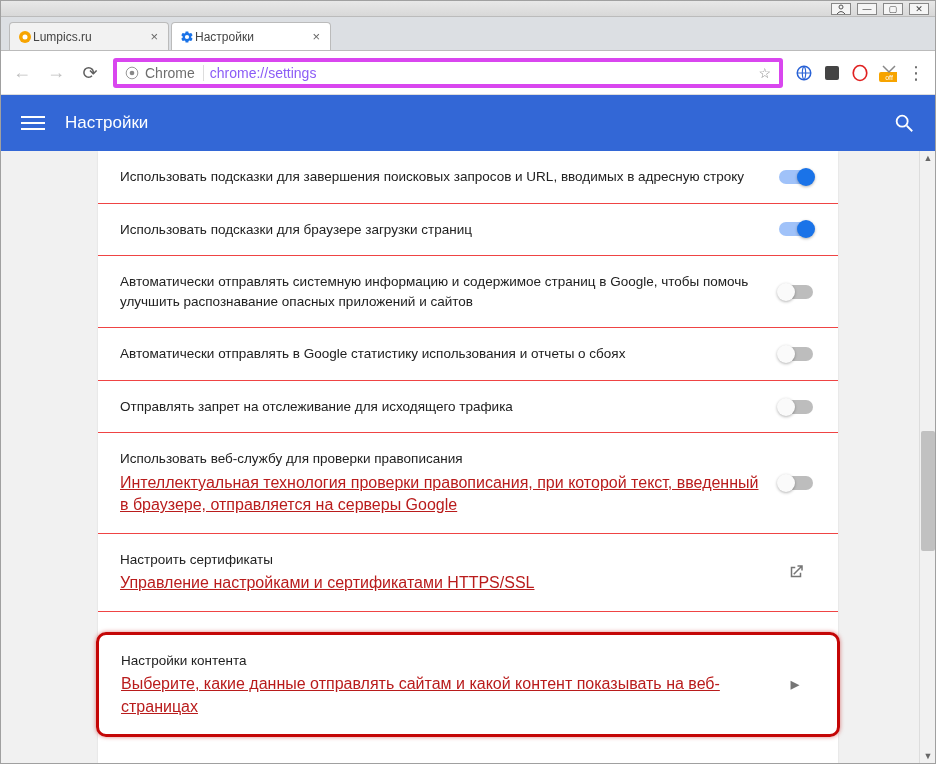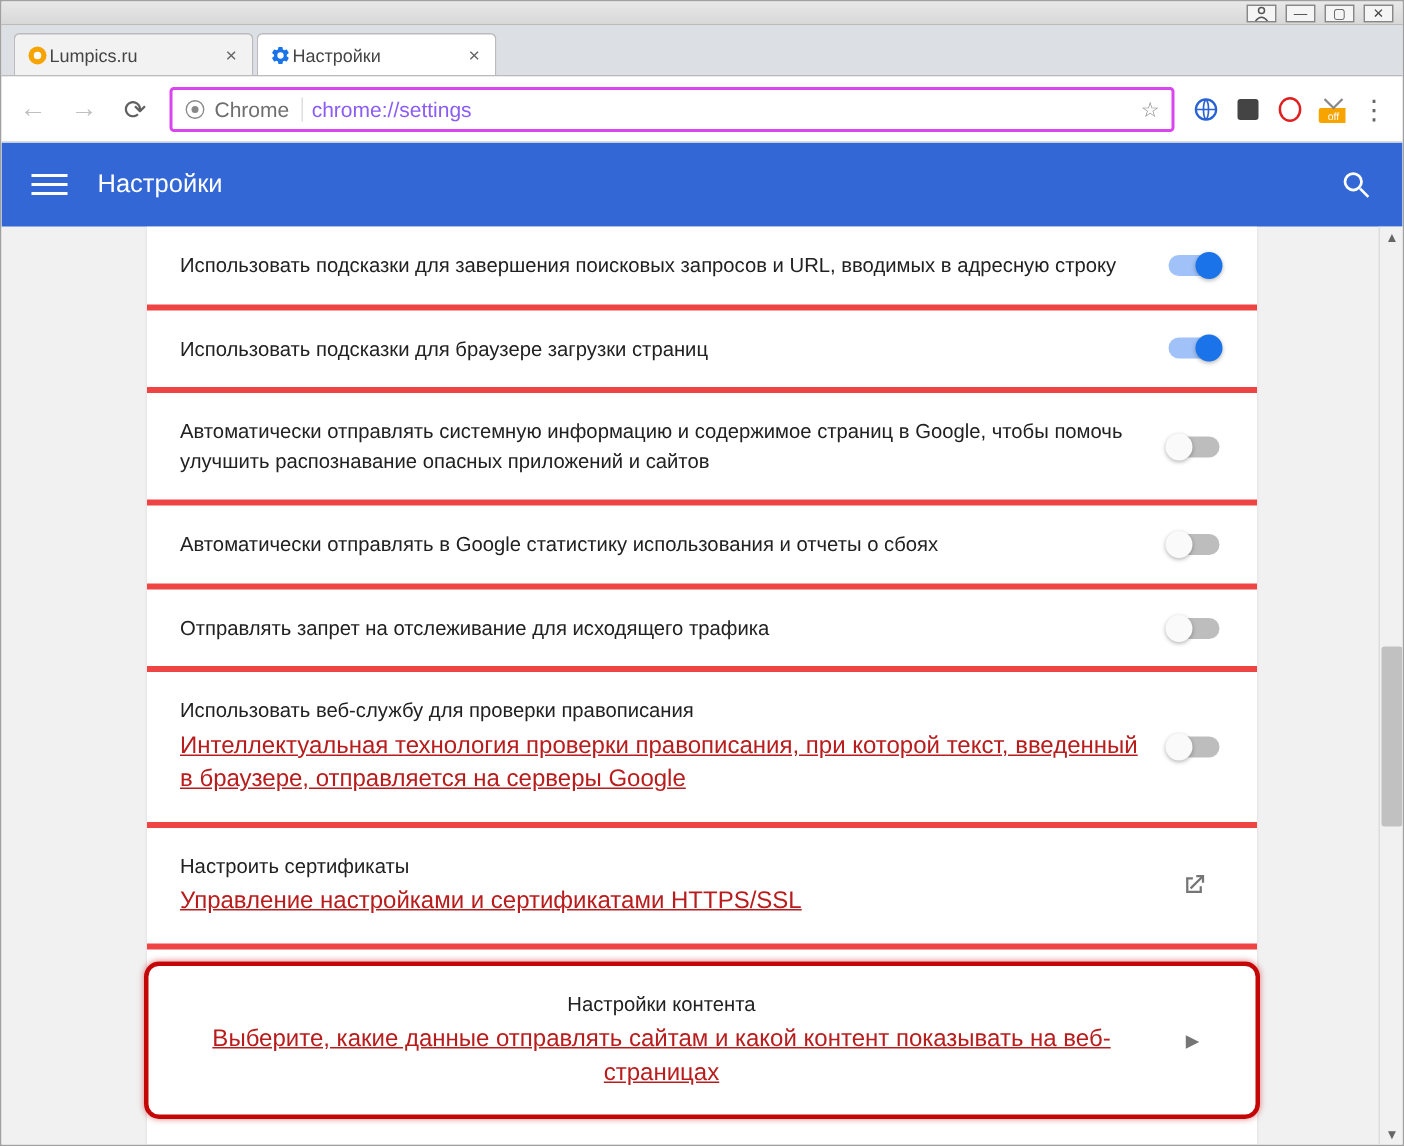--- a/index.html
+++ b/index.html
@@ -12,53 +12,53 @@
 
 .tabstrip { height: 34px; background: #dcdfe3; display: flex; align-items: flex-end; padding: 0 8px; gap: 2px; border-bottom: 1px solid #bbb; }
 .tab { height: 28px; background: #f2f2f2; border: 1px solid #bbb; border-bottom: none; border-top-left-radius: 4px; border-top-right-radius: 4px; display: flex; align-items: center; padding: 0 10px 0 8px; gap: 1px; min-width: 160px; font-size: 12px; color: #444; position: relative; }
 .tab.active { background: #fff; }
 .tab-close { font-size: 13px; color: #666; margin-left: auto; }
 .tab-icon { width: 14px; height: 14px; display: inline-flex; align-items: center; justify-content: center; }
 
 .addrbar { height: 44px; background: #fff; border-bottom: 1px solid #ddd; display: flex; align-items: center; padding: 0 10px; gap: 12px; }
 .nav-btn { width: 22px; height: 22px; display: flex; align-items: center; justify-content: center; color: #606060; font-size: 18px; }
 .nav-btn.disabled { color: #c0c0c0; }
-.urlbox { flex: 1; height: 30px; border: 2px solid #d946ef; border-radius: 3px; display: flex; align-items: center; padding: 0 8px; gap: 6px; font-size: 14px; color: #555; }
+.urlbox { flex: 1; height: 30px; border: 4px solid #d946ef; border-radius: 3px; display: flex; align-items: center; padding: 0 8px; gap: 6px; font-size: 14px; color: #555; }
 .url-prefix { color: #6e6e6e; border-right: 1px solid #ddd; padding-right: 8px; }
 .url-text { color: #8b5cf6; flex: 1; }
 .ext-icons { display: flex; gap: 10px; align-items: center; }
 .ext-ic { width: 18px; height: 18px; display: inline-flex; align-items: center; justify-content: center; }
 
 .content { flex: 1; display: flex; flex-direction: column; background: #f1f1f1; position: relative; overflow: hidden; }
 .blue-header { height: 56px; background: #3367d6; color: #fff; display: flex; align-items: center; padding: 0 20px; }
 .hamb { width: 24px; height: 24px; margin-right: 20px; display: flex; flex-direction: column; justify-content: center; gap: 4px; }
 .hamb div { height: 2px; background: #fff; }
 .hdr-title { font-size: 17px; font-weight: 500; }
 .hdr-search { margin-left: auto; width: 22px; height: 22px; }
 
 .settings-scroll { flex: 1; overflow-y: hidden; display: flex; justify-content: center; padding: 0; position: relative; }
 .settings-card { width: 740px; background: #fff; margin-top: 0; box-shadow: 0 1px 2px rgba(0,0,0,0.1); }
 
-.row { padding: 16px 22px; border-bottom: 4px solid #ef4444; display: flex; align-items: center; gap: 14px; }
+.row { padding: 16px 22px; border-bottom: 1px solid #ef4444; display: flex; align-items: center; gap: 14px; }
 .row:last-child { border-bottom: none; }
 .row-txt { flex: 1; }
 .row-title { font-size: 13.5px; color: #212121; line-height: 1.45; }
 .row-sub { font-size: 16px; color: #b91c1c; margin-top: 3px; line-height: 1.4; text-decoration: underline; }
 .row-action { width: 40px; display: flex; align-items: center; justify-content: center; }
 
 .toggle { width: 34px; height: 14px; border-radius: 7px; position: relative; }
 .toggle::after { content: ""; position: absolute; width: 18px; height: 18px; border-radius: 50%; top: -2px; box-shadow: 0 1px 3px rgba(0,0,0,0.3); }
 .toggle.on { background: #a0c2f9; }
 .toggle.on::after { background: #1a73e8; right: -2px; }
 .toggle.off { background: #bdbdbd; }
 .toggle.off::after { background: #fafafa; left: -2px; }
 
 .chev { color: #757575; font-size: 18px; }
 
-.highlight-row { border: 3px solid #c40606; border-radius: 10px; box-shadow: 0 0 4px rgba(196,6,6,0.5); margin: 8px -2px; text-align: center; }
+.highlight-row { border: 3px solid #c40606; border-radius: 10px; box-shadow: 0 0 4px rgba(196,6,6,0.5); margin: 20px -2px; }
 
 .scrollbar-fake { position: absolute; right: 0; top: 0; bottom: 0; width: 16px; background: #f1f1f1; border-left: 1px solid #ddd; }
 .scroll-thumb { position: absolute; width: 14px; left: 1px; background: #c1c1c1; border-radius: 2px; top: 280px; height: 120px; }
 .scroll-arrow { position: absolute; width: 14px; height: 14px; left: 1px; font-size: 9px; color: #666; text-align: center; line-height: 14px; }
 .scroll-arrow.up { top: 0; }
 .scroll-arrow.down { bottom: 0; }
 
 svg { display: block; }
 </style>
 </head>

